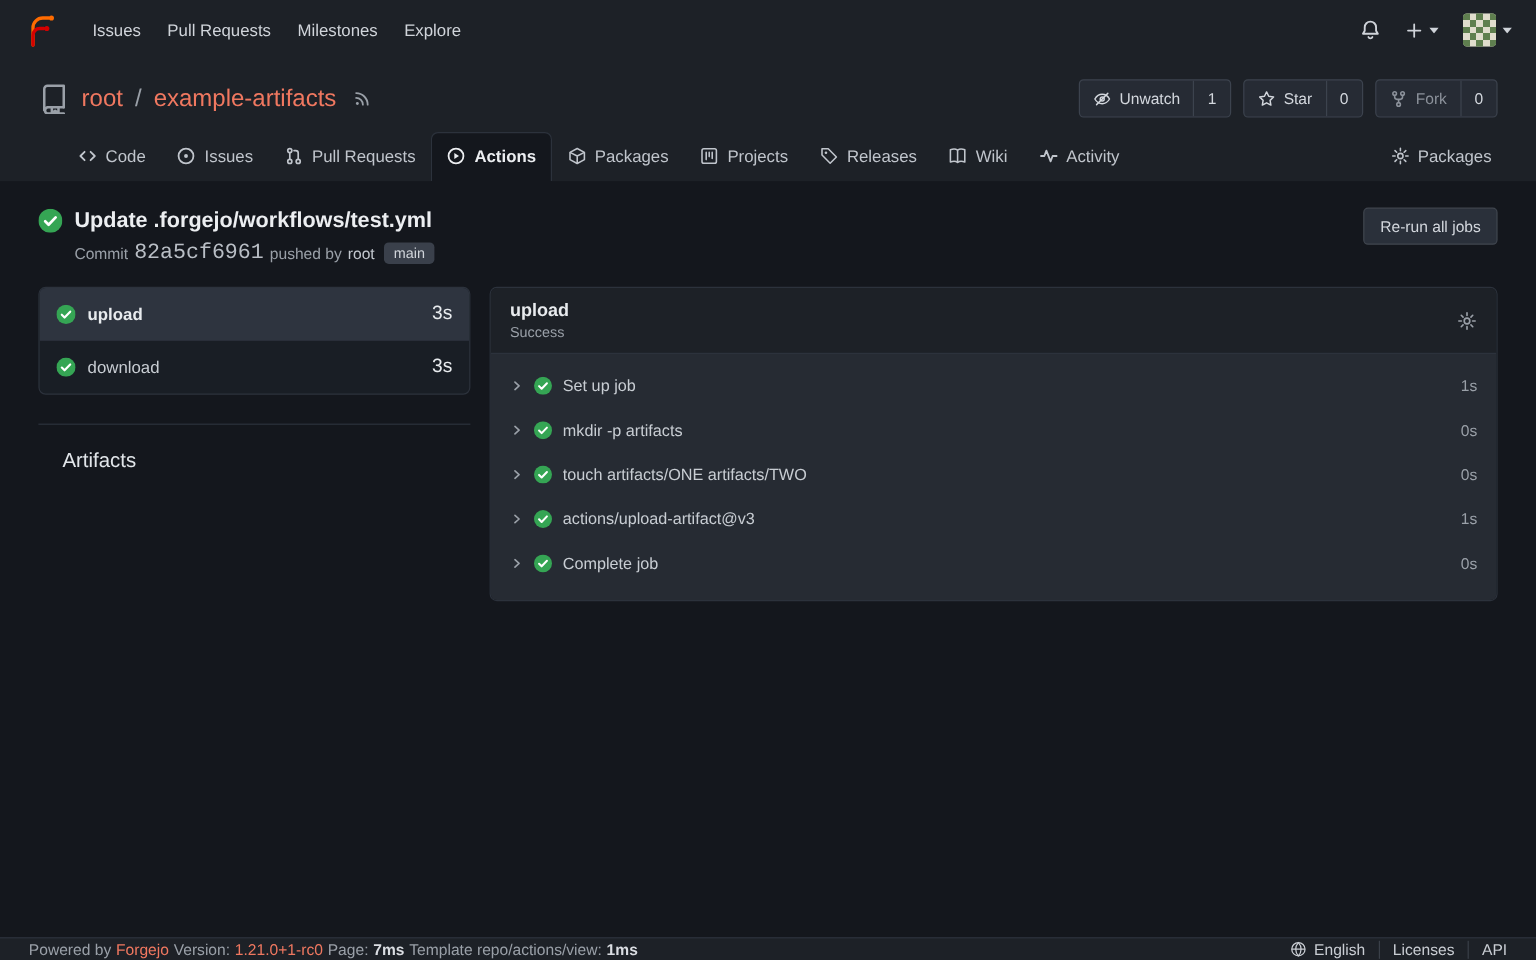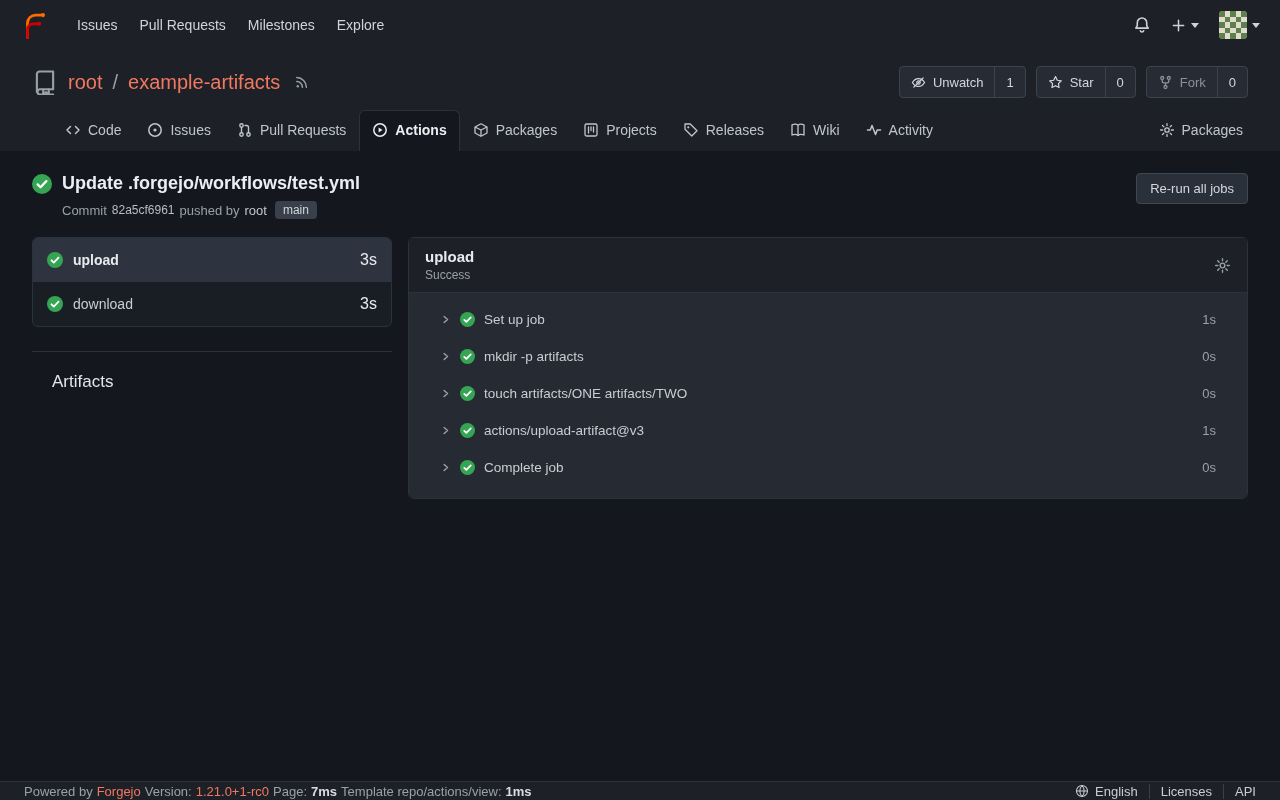--- a/index.html
+++ b/index.html
@@ -51,21 +51,21 @@
   }
   .tab.active { background: #14171d; border-color: #2c323c; color: #eceef1; font-weight: 700; }
   .tab-settings { margin-left: auto; }
 
   
   main { flex: 1; display: flex; flex-direction: column; }
   .run-header { display: flex; align-items: flex-start; padding: 22px 32px 12px; }
   .run-title-line { display: flex; align-items: center; gap: 10px; }
   .run-title { font-size: 18px; font-weight: 700; color: #eceef1; }
   .commit-line { margin-top: 7px; margin-left: 30px; font-size: 13px; color: #9aa0a8; display: flex; gap: 5px; align-items: center; }
-  .commit-sha { font-family: Liberation Sans, sans-serif; font-size: 12px; color: #b9bec5; }
+  .commit-sha { font-family: Liberation Mono, monospace; font-size: 18px; color: #b9bec5; }
   .pusher { color: #c3c8cf; }
   .branch-badge { background: #3a404b; color: #d0d4da; border-radius: 4px; padding: 2px 8px; font-size: 12px; margin-left: 3px; }
   .rerun-btn {
     margin-left: auto; background: #2a303a; border: 1px solid #40464f; color: #d3d7dd;
     font-size: 13px; padding: 7px 13px; border-radius: 4px; cursor: pointer;
     font-family: "Liberation Sans", sans-serif;
   }
 
   
   .run-body { display: flex; padding: 6px 32px 0; gap: 16px; align-items: flex-start; }
@@ -78,21 +78,21 @@
   .artifacts-title { font-size: 17px; font-weight: 400; color: #e2e6ea; margin: 20px 0 18px 20px; }
   .artifact-item { display: flex; align-items: center; gap: 8px; color: #f07860; font-size: 14px; margin-left: 20px; }
   .artifact-item .icon { color: #9aa0a8; }
 
   .job-panel { flex: 1; border: 1px solid #2c323c; border-radius: 6px; overflow: hidden; }
   .panel-header { background: #1d2127; display: flex; align-items: center; padding: 10px 16px; border-bottom: 1px solid #2c323c; }
   .panel-job-name { font-size: 15px; font-weight: 700; color: #e8ebee; }
   .panel-job-status { font-size: 12px; color: #9aa0a8; margin-top: 3px; }
   .panel-gear { margin-left: auto; color: #9aa0a8; cursor: pointer; }
   .steps { background: #262b33; padding: 8px 0 12px; }
-  .step-row { display: flex; align-items: center; gap: 9px; padding: 11px 31px; font-size: 13.5px; color: #c8cdd3; cursor: pointer; }
+  .step-row { display: flex; align-items: center; gap: 9px; padding: 11px 16px; font-size: 13.5px; color: #c8cdd3; cursor: pointer; }
   .step-chevron { color: #9aa0a8; }
   .step-duration { margin-left: auto; color: #9aa0a8; font-size: 13px; }
 
   
   footer {
     margin-top: auto; height: 19px; flex: none;
     background: #1d2127; border-top: 1px solid #2c323c;
     display: flex; align-items: center; padding: 0 24px;
     font-size: 13px; color: #9aa0a8;
   }

